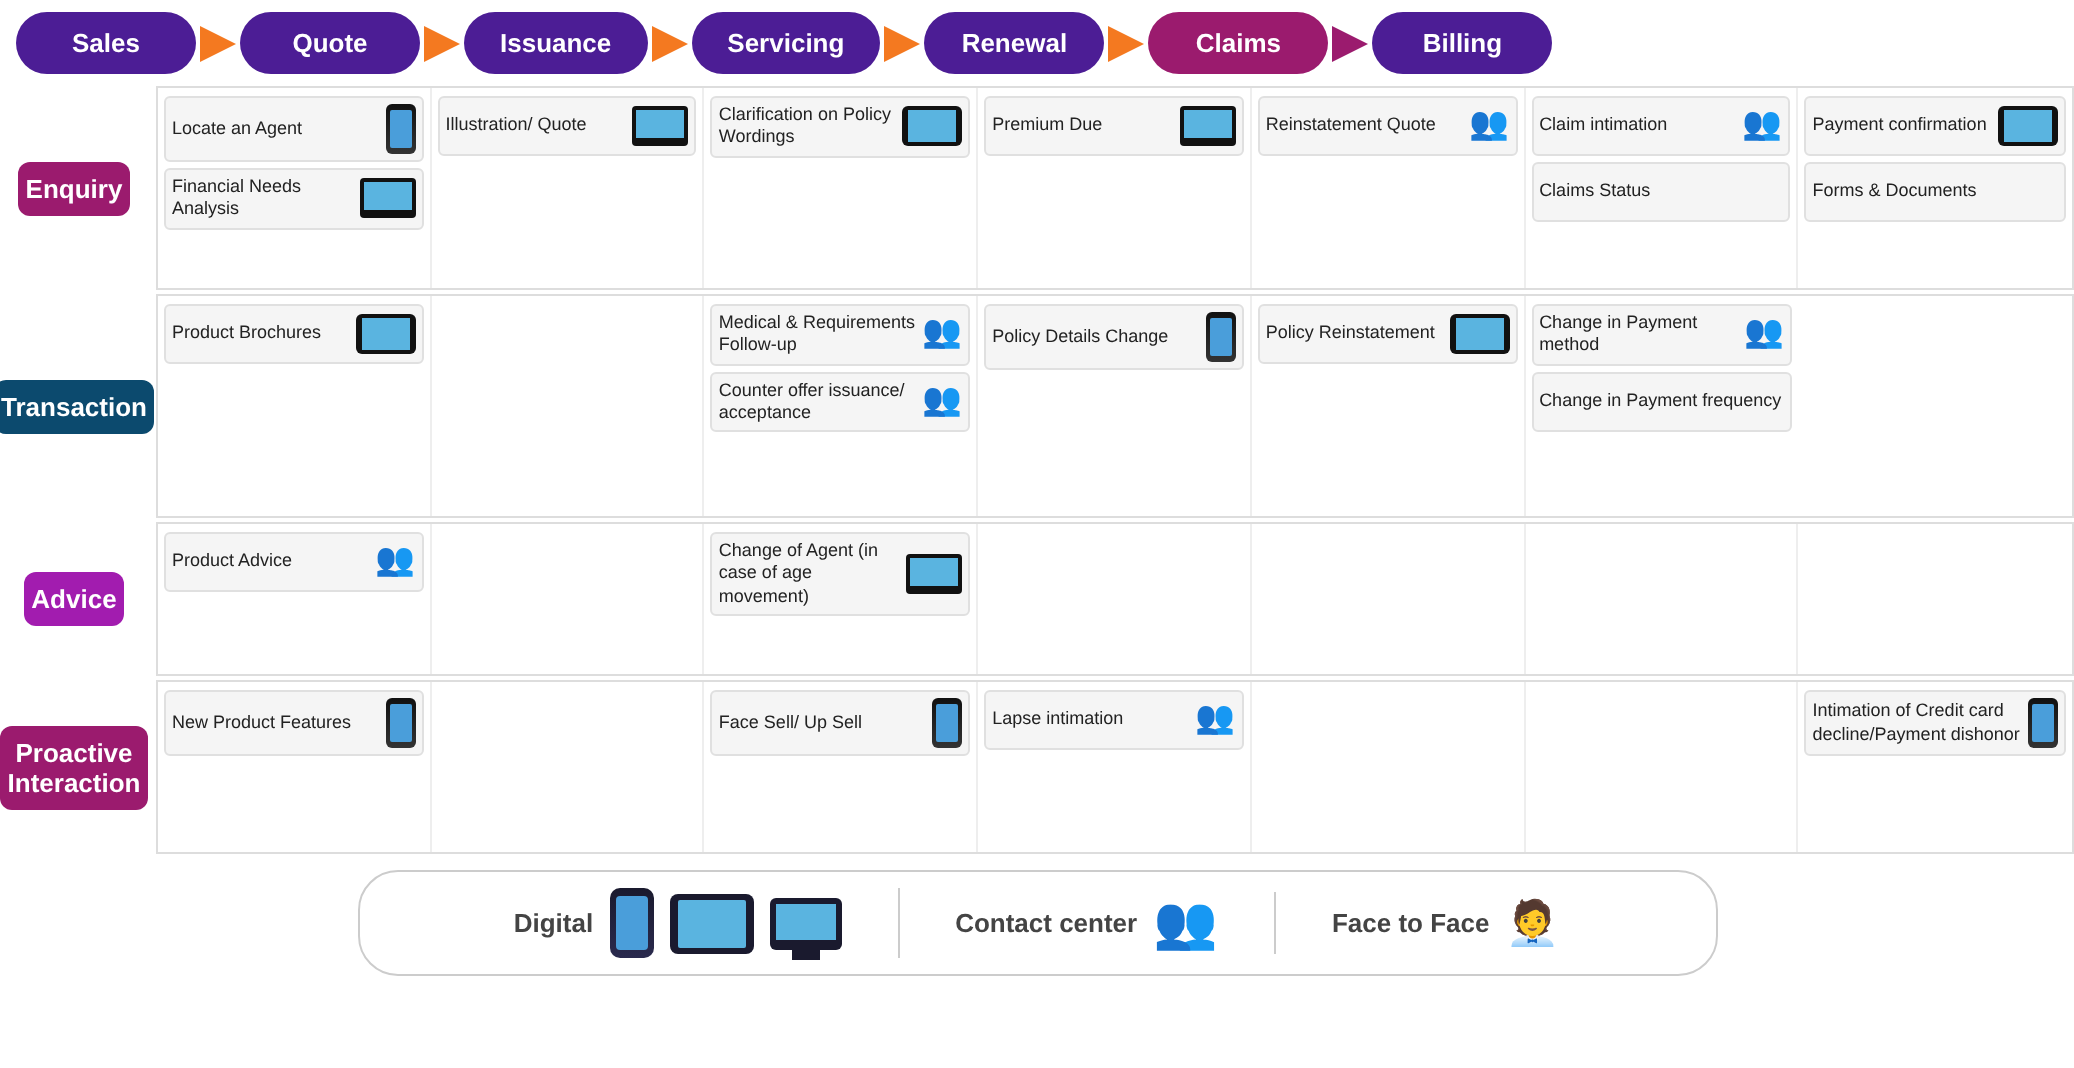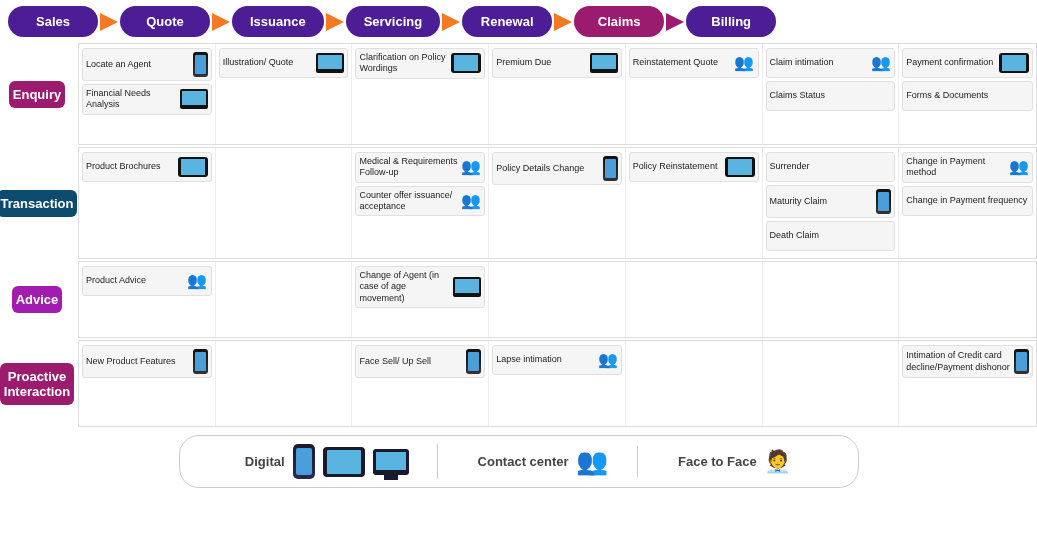--- a/index.html
+++ b/index.html
@@ -75,21 +75,21 @@
     
     .legend {
       display: flex;
       justify-content: center;
       align-items: center;
       margin: 8px auto 6px auto;
       border: 1.5px solid #ccc;
       border-radius: 20px;
       padding: 8px 20px;
       width: 680px;
-      gap: 12px;
+      gap: 0;
       background: #fff;
     }
     .legend-item {
       display: flex;
       align-items: center;
       gap: 8px;
       padding: 0 28px;
       border-right: 1px solid #ccc;
       font-size: 13px;
       font-weight: 600;
@@ -433,34 +433,20 @@
 
       <div class="grid-cell">
         <div class="item-card">
           <span class="item-label">Policy Reinstatement</span>
           <div class="item-img">
               <span class="si-tablet"></span>
             </div>
         </div>
       </div>
 
-      <div class="grid-cell">
-        <div class="item-card">
-          <span class="item-label">Surrender</span>
-        </div>
-        <div class="item-card">
-          <span class="item-label">Maturity Claim</span>
-          <div class="item-img">
-              <span class="si-phone"></span>
-            </div>
-        </div>
-        <div class="item-card">
-          <span class="item-label">Death Claim</span>
-        </div>
-      </div>
 
       <div class="grid-cell">
         <div class="item-card">
           <span class="item-label">Change in Payment method</span>
           <div class="item-img">
               <span class="si-people">👥</span>
             </div>
         </div>
         <div class="item-card">
           <span class="item-label">Change in Payment frequency</span>

